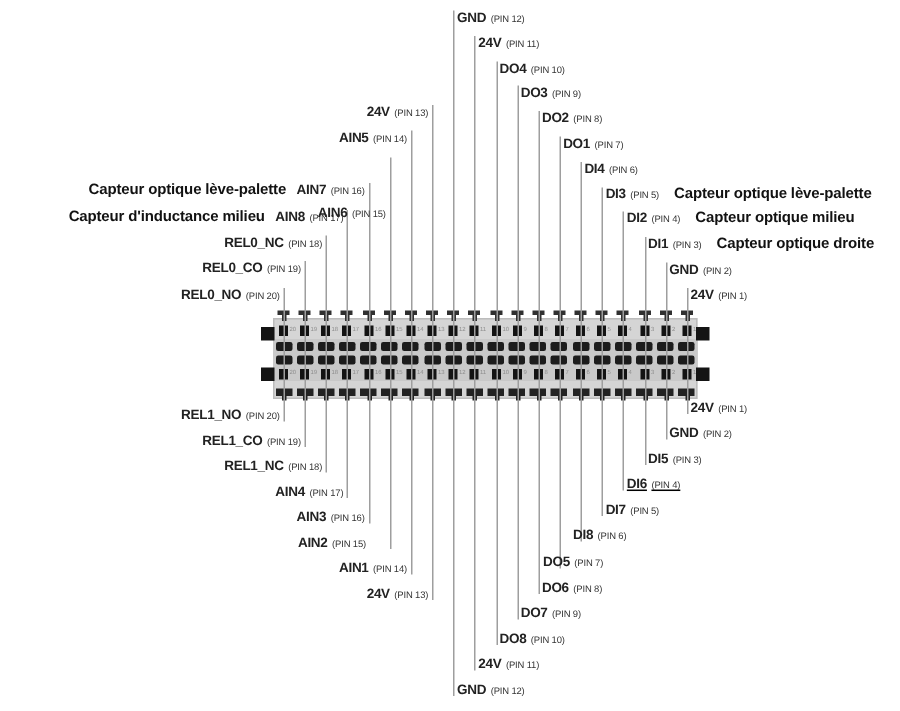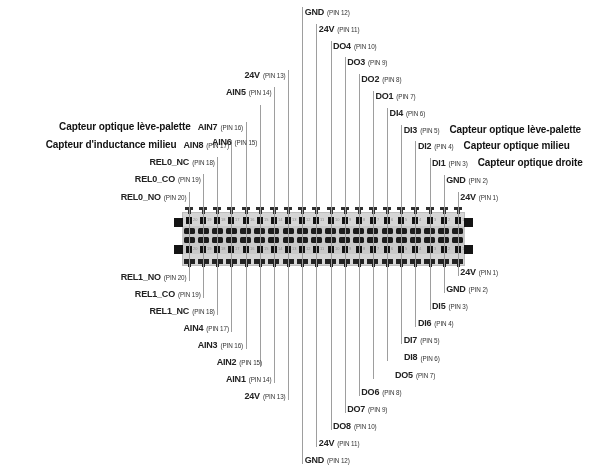--- a/index.html
+++ b/index.html
@@ -365,21 +365,21 @@
         <span class="pinref">(PIN 18)</span>
       </div>
       <div class="lbl left" style="left: 228.95px; top: 328px;">
         <span class="sig">AIN4</span>
         <span class="pinref">(PIN 17)</span>
       </div>
       <div class="lbl left" style="left: 243.1px; top: 345px;">
         <span class="sig">AIN3</span>
         <span class="pinref">(PIN 16)</span>
       </div>
-      <div class="lbl left" style="left: 262px; top: 362px;">
+      <div class="lbl left" style="left: 244px; top: 362px;">
         <span class="sig">AIN2</span>
         <span class="pinref">(PIN 15)</span>
       </div>
       <div class="lbl left" style="left: 271.4px; top: 379px;">
         <span class="sig">AIN1</span>
         <span class="pinref">(PIN 14)</span>
       </div>
       <div class="lbl left" style="left: 285.55px; top: 396px;">
         <span class="sig">24V</span>
         <span class="pinref">(PIN 13)</span>
@@ -397,33 +397,33 @@
         <span class="pinref">(PIN 10)</span>
       </div>
       <div class="lbl right" style="left: 347.15px; top: 408.7px;">
         <span class="sig">DO7</span>
         <span class="pinref">(PIN 9)</span>
       </div>
       <div class="lbl right" style="left: 361.3px; top: 391.6px;">
         <span class="sig">DO6</span>
         <span class="pinref">(PIN 8)</span>
       </div>
-      <div class="lbl right" style="left: 395px; top: 374.5px;">
+      <div class="lbl right" style="left: 362px; top: 374.5px;">
         <span class="sig">DO5</span>
         <span class="pinref">(PIN 7)</span>
       </div>
-      <div class="lbl right" style="left: 404px; top: 357.4px; align-items: flex-end;">
+      <div class="lbl right" style="left: 382px; top: 357.4px;">
         <span class="sig">DI8</span>
         <span class="pinref">(PIN 6)</span>
       </div>
       <div class="lbl right" style="left: 403.75px; top: 340.3px;">
         <span class="sig">DI7</span>
         <span class="pinref">(PIN 5)</span>
       </div>
-      <div class="lbl right" style="left: 417.9px; top: 323.2px;">
+      <div class="lbl right" style="left: 417.9px; top: 323.2px; text-decoration: underline;">
         <span class="sig">DI6</span>
         <span class="pinref">(PIN 4)</span>
       </div>
       <div class="lbl right" style="left: 432.05px; top: 306.1px;">
         <span class="sig">DI5</span>
         <span class="pinref">(PIN 3)</span>
       </div>
       <div class="lbl right" style="left: 446.2px; top: 289px;">
         <span class="sig">GND</span>
         <span class="pinref">(PIN 2)</span>

